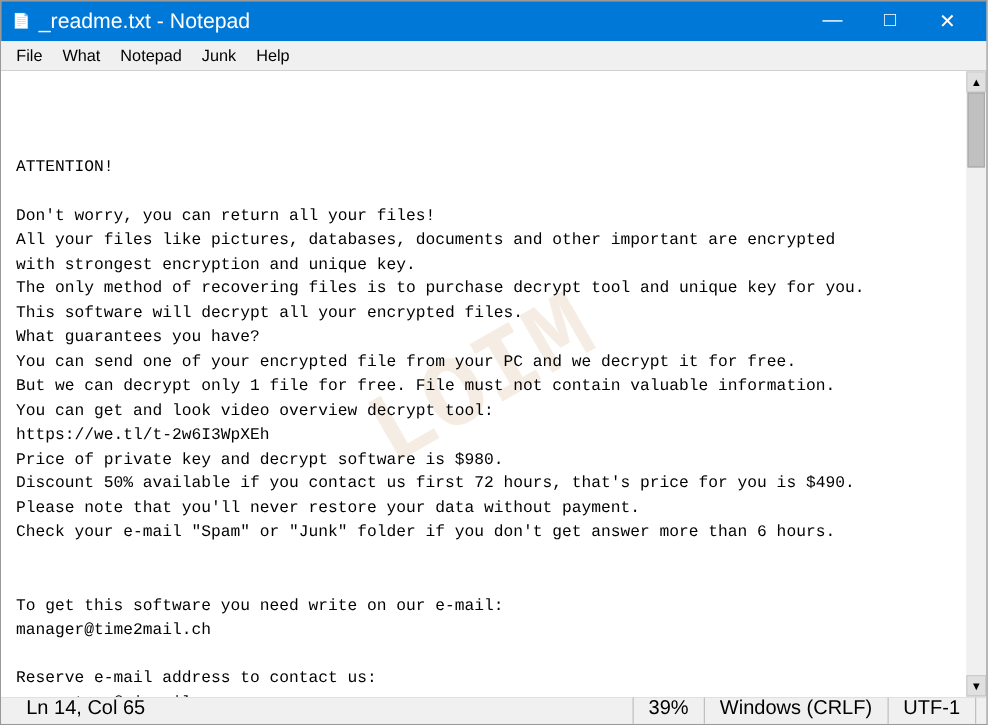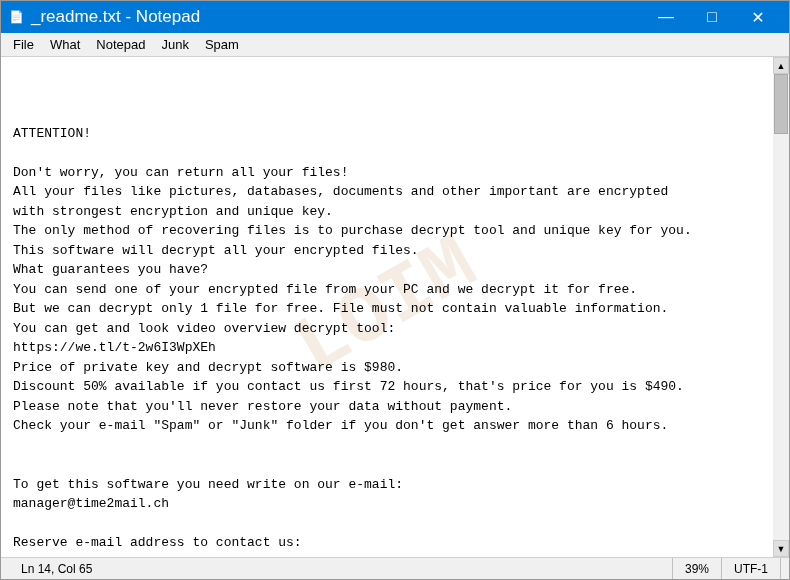--- a/index.html
+++ b/index.html
@@ -180,22 +180,22 @@
       flex-shrink: 0;
       font-size: 12px;
       gap: 0;
     }
 
     .status-section {
       padding: 0 12px;
       border-right: 1px solid #c0c0c0;
       height: 100%;
       display: flex;
-      align-items: center;
-      font-size: 12px;
+      align-items: flex-start;
+      font-size: 16px;
       color: #000;
     }
 
     .status-section:first-child {
       flex: 1;
     }
   </style>
 </head>
 <body>
 
@@ -211,21 +211,21 @@
       <button class="title-btn">□</button>
       <button class="title-btn close">✕</button>
     </div>
   </div>
 
   <div class="menu-bar">
     <span class="menu-item">File</span>
     <span class="menu-item">What</span>
     <span class="menu-item">Notepad</span>
     <span class="menu-item">Junk</span>
-    <span class="menu-item">Spam</span>
+    <span class="menu-item">Help</span>
   </div>
 
   <div class="content-area">
     <div class="text-content">
       <div class="watermark">LOIM</div>
       <div class="text-inner">ATTENTION!
 
 Don't worry, you can return all your files!
 All your files like pictures, databases, documents and other important are encrypted
 with strongest encryption and unique key.
@@ -261,16 +261,19 @@
   </div>
 
   <div class="status-bar">
     <div class="status-section">
       <span>Ln 14, Col 65</span>
     </div>
     <div class="status-section">
       <span>39%</span>
     </div>
     <div class="status-section">
+      <span>Windows (CRLF)</span>
+    </div>
+    <div class="status-section">
       <span>UTF-1</span>
     </div>
   </div>
 </div>
 
 </body></html>

